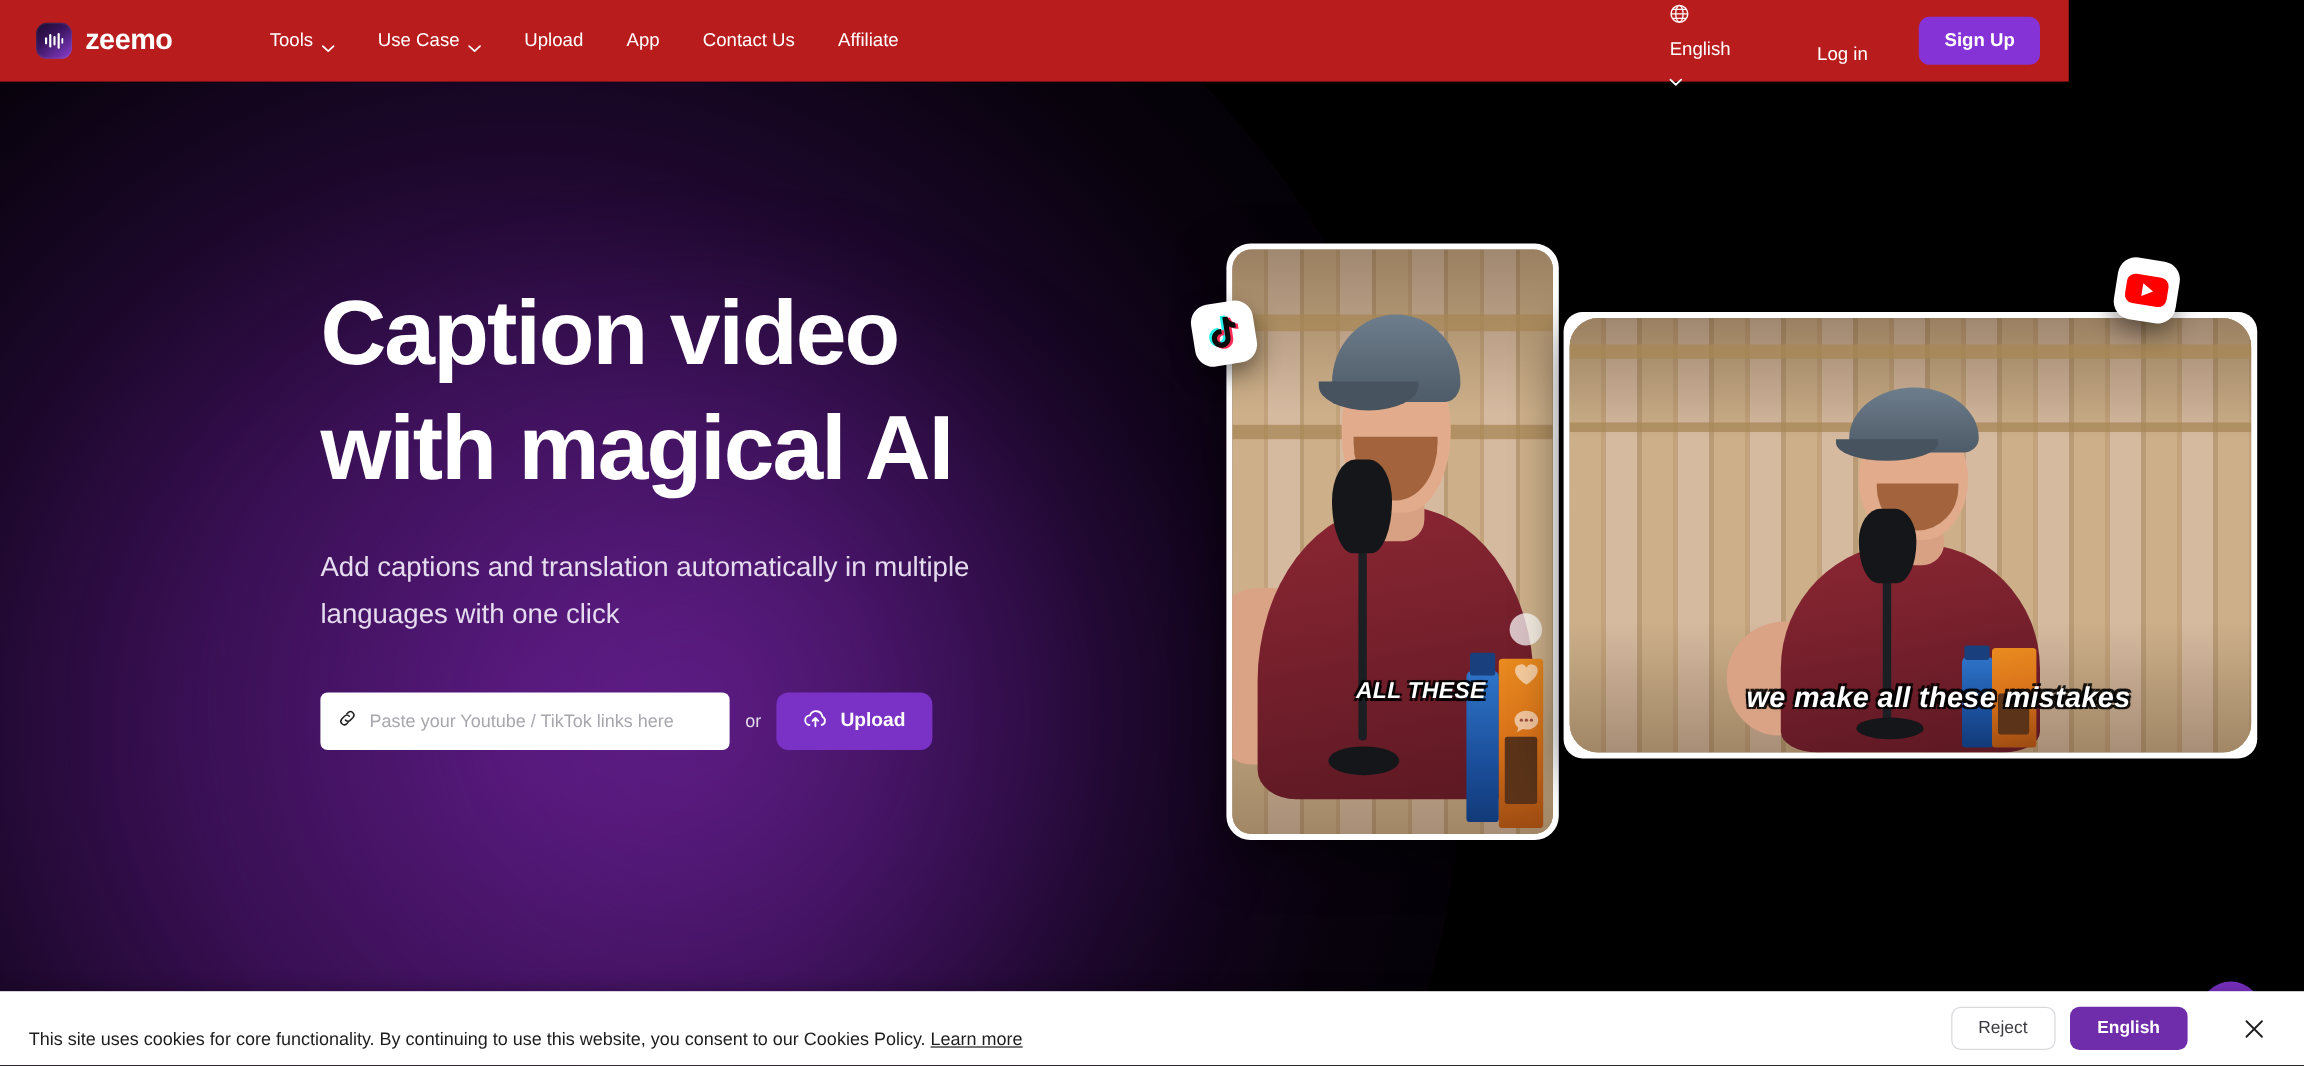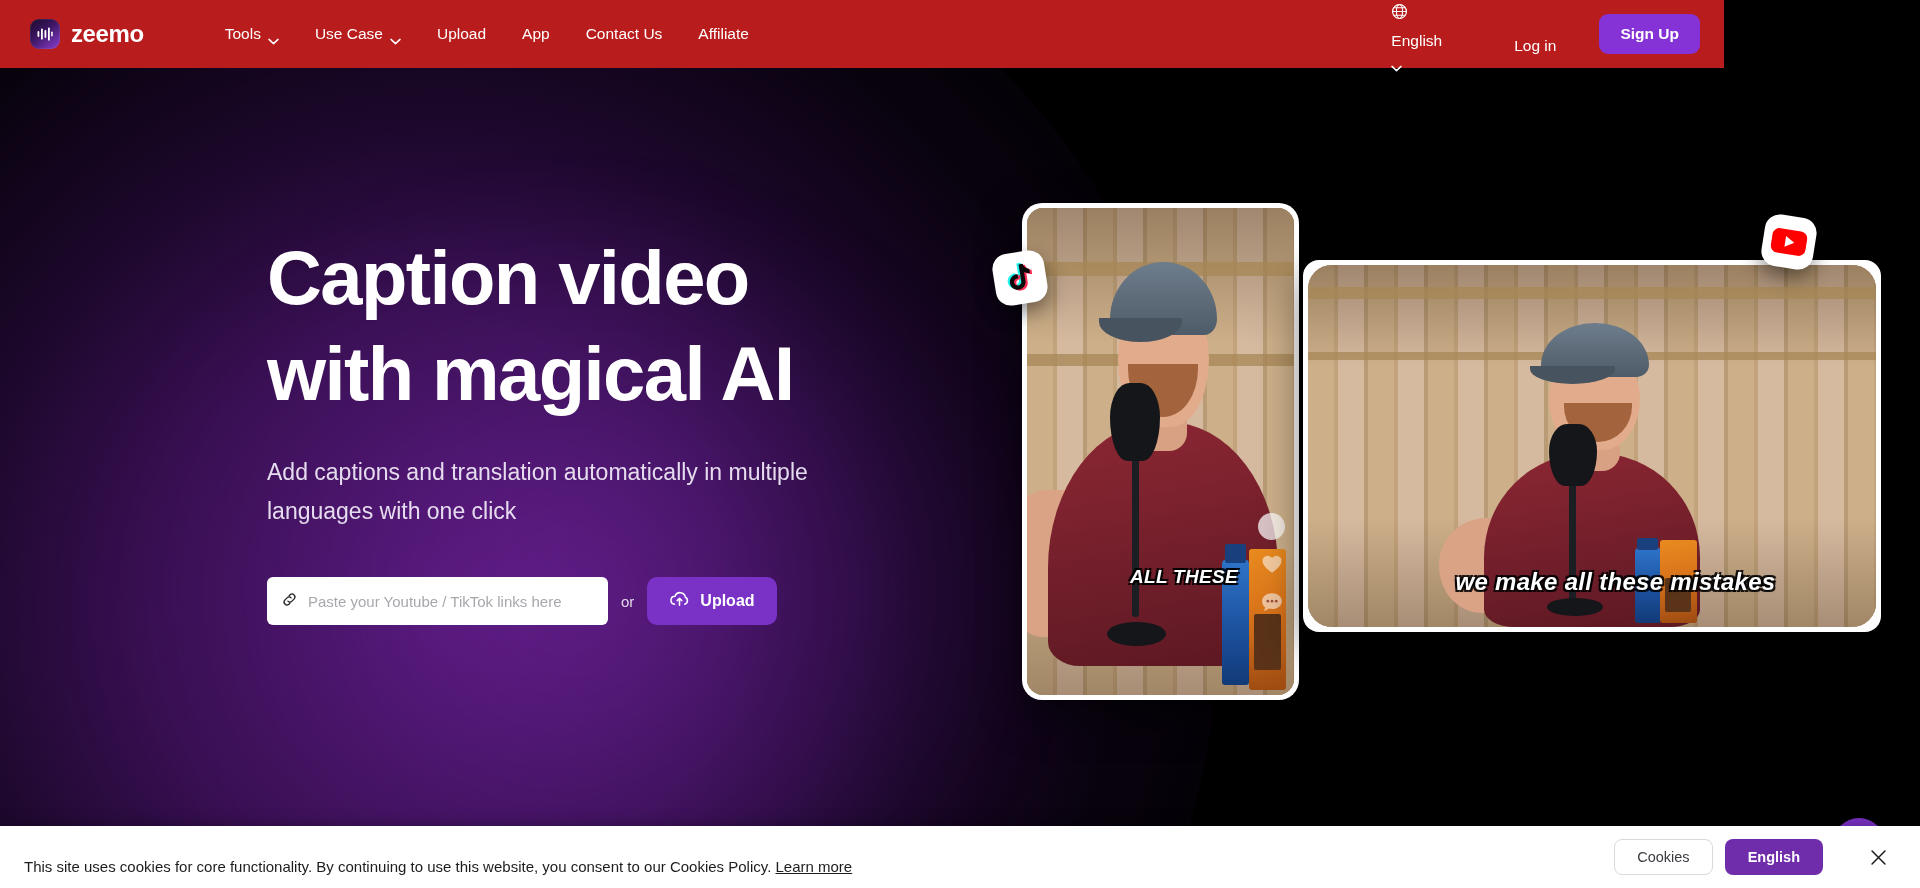--- a/index.html
+++ b/index.html
@@ -720,21 +720,21 @@
   </div>
 
   <div class="cookie-banner">
 
     <div class="cookie-text">
       <span>This site uses cookies for core functionality. By continuing to use this website, you consent to our Cookies Policy.</span>
       <span class="cookie-link">Learn more</span>
     </div>
 
     <div class="cookie-actions">
-      <button class="btn-reject">Cookies</button>
+      <button class="btn-reject">Reject</button>
       <button class="btn-accept">English</button>
       <button class="btn-close">
         <span>
           <svg width="19" height="19" viewBox="0 0 20 20">
             <path d="M3.2 3.2L16.8 16.8M16.8 3.2L3.2 16.8" stroke="#1d1d1f" stroke-width="1.6" stroke-linecap="round"></path>
           </svg>
         </span>
       </button>
     </div>
   </div>

